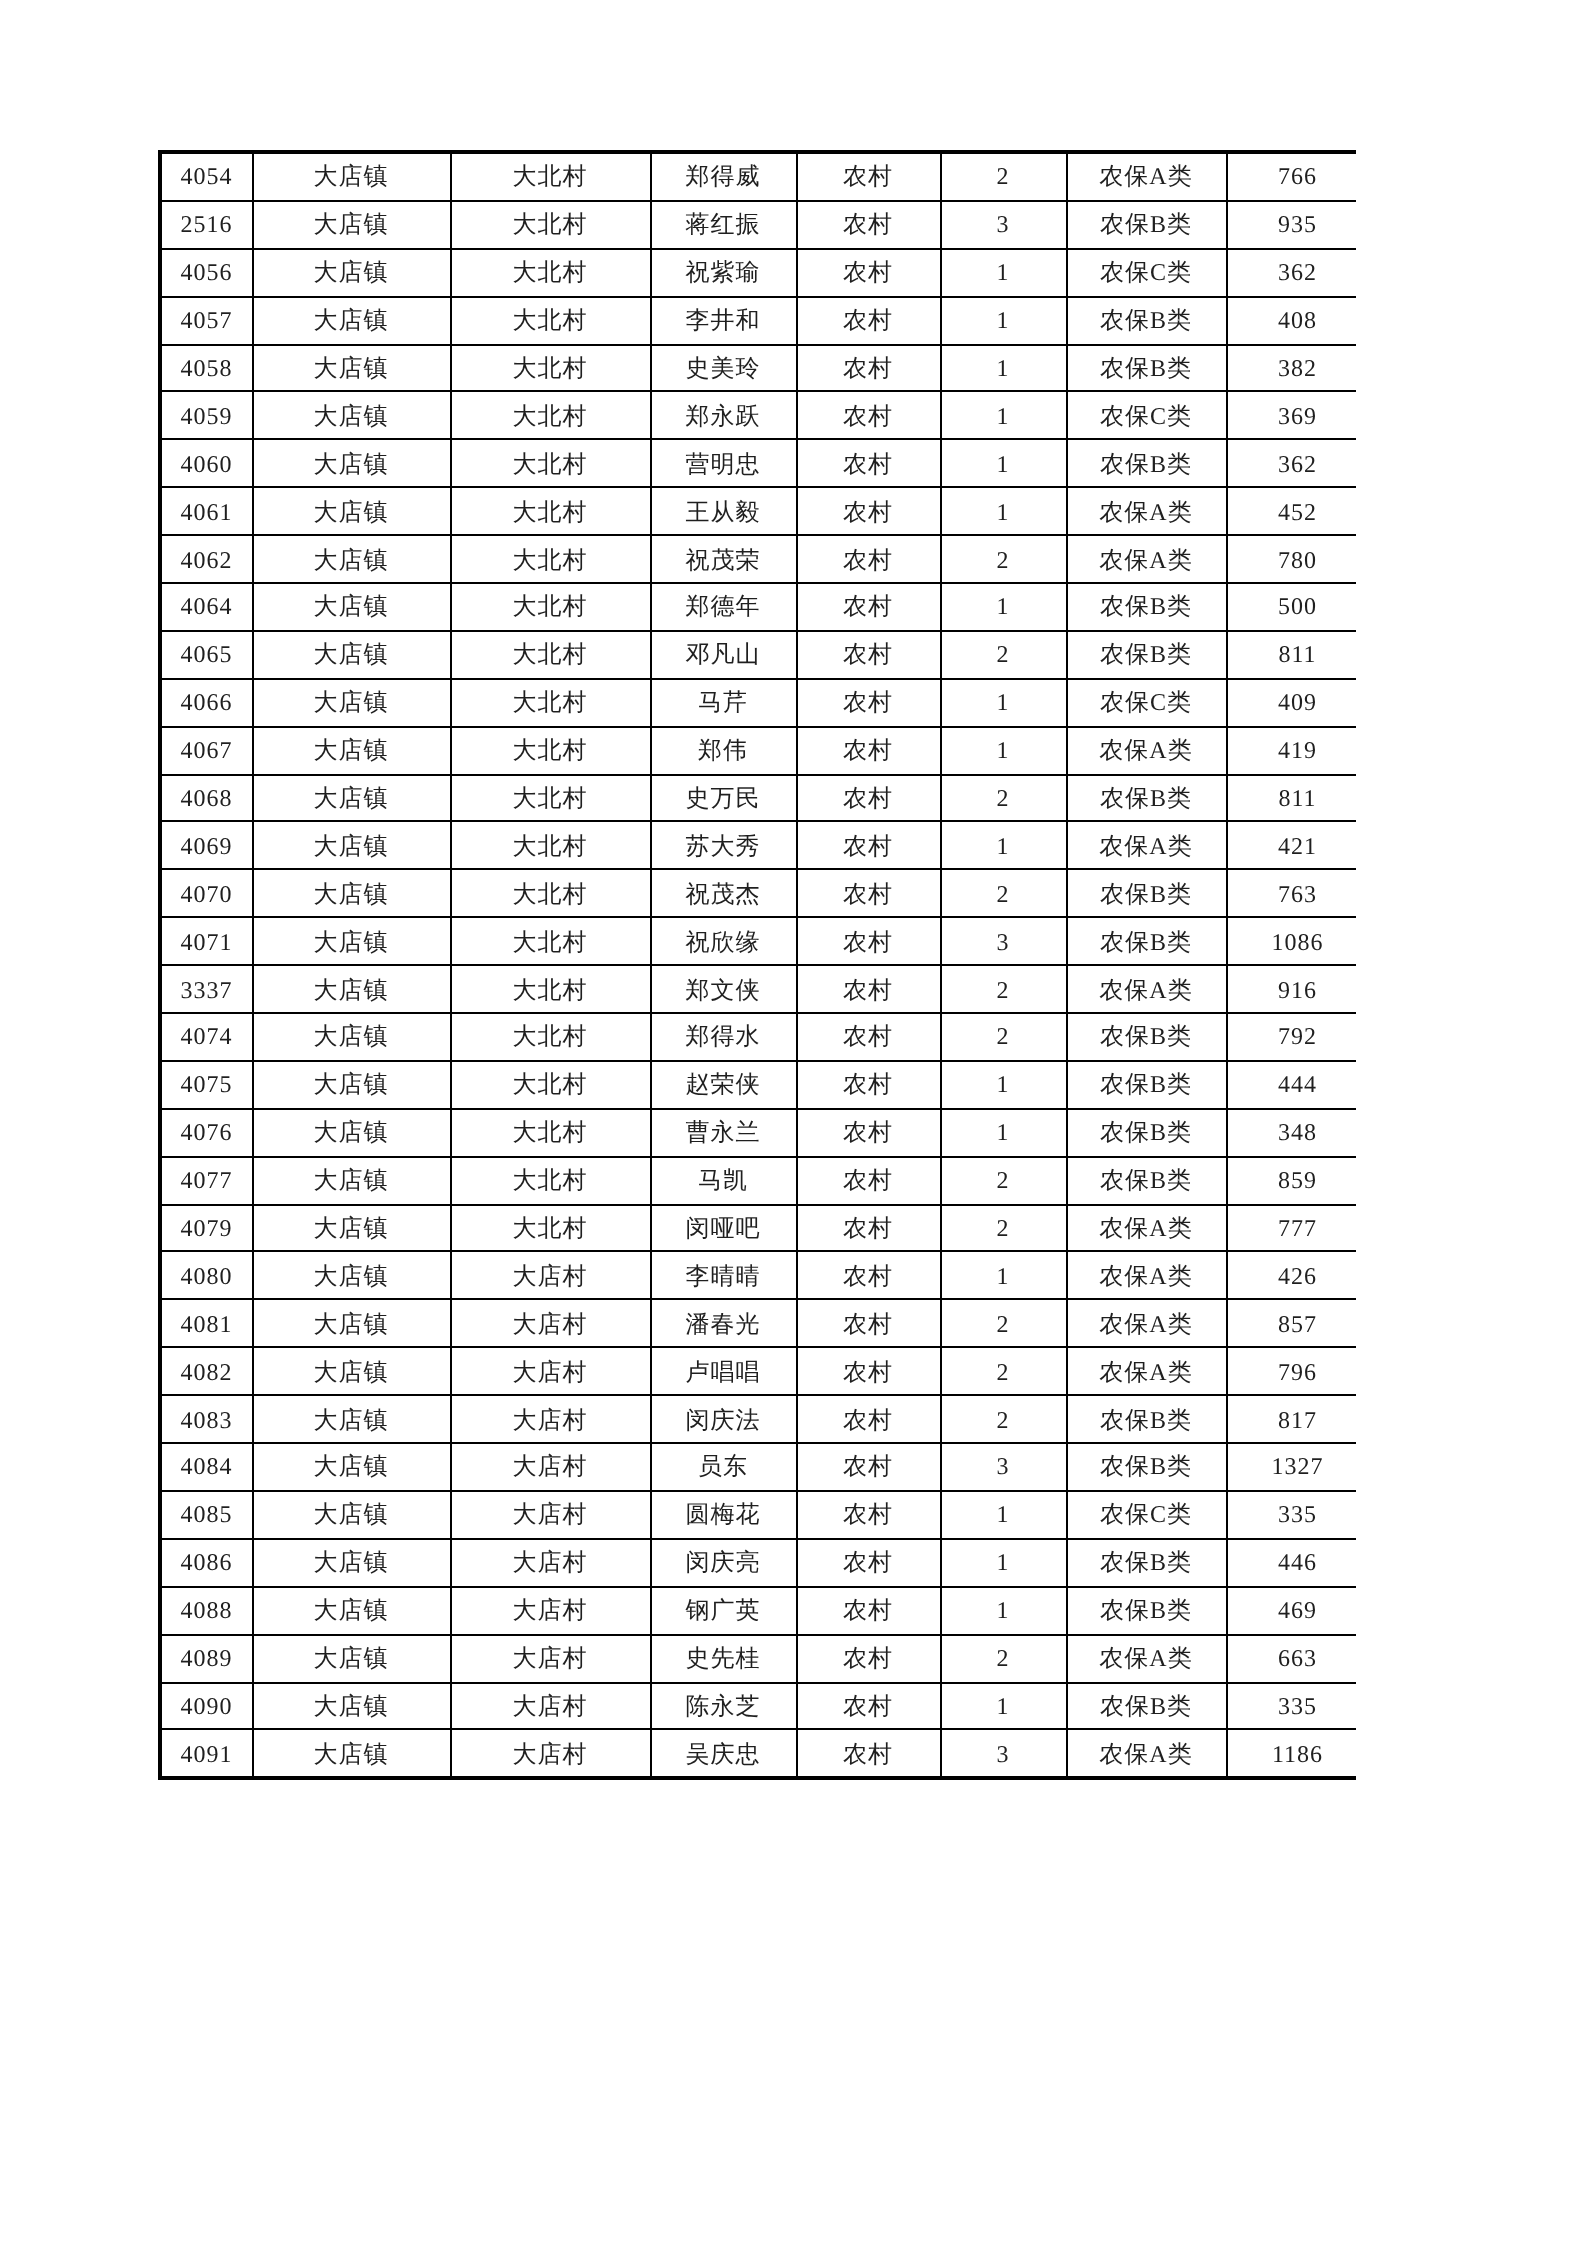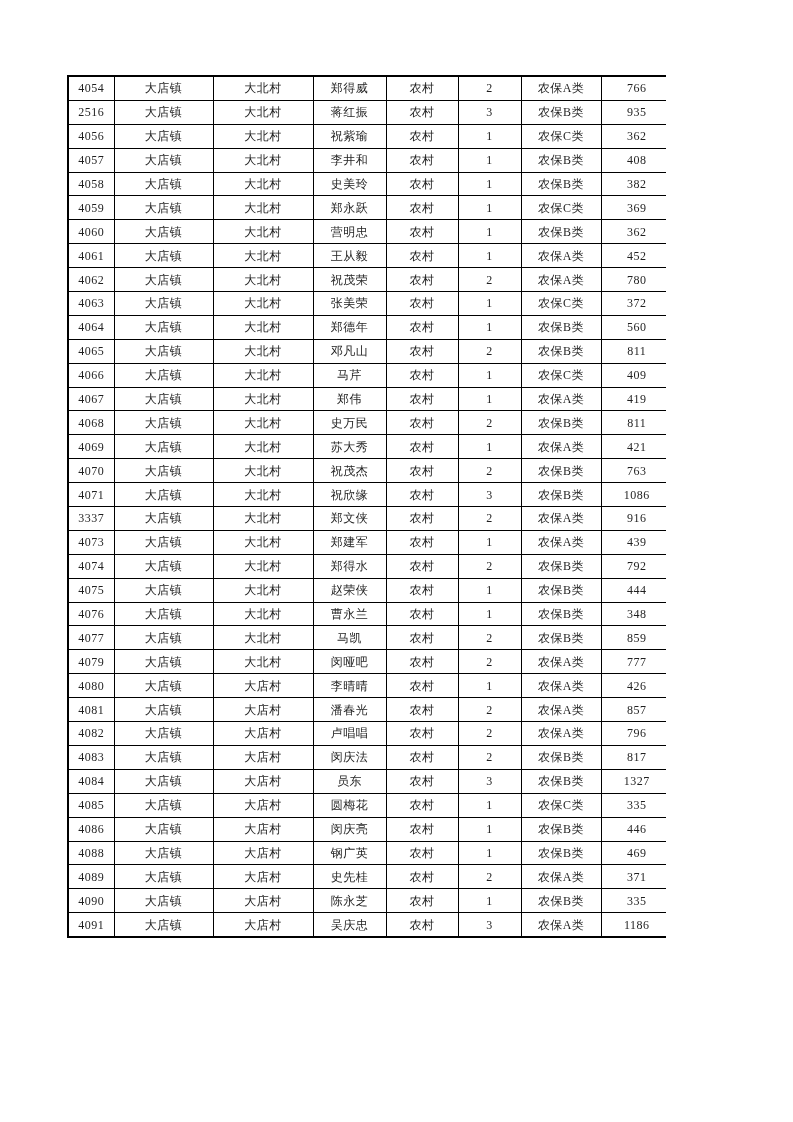--- a/index.html
+++ b/index.html
@@ -12,20 +12,21 @@
     height: 1122px;
     position: relative;
     font-family: "Liberation Serif", "DejaVu Serif", serif;
     color: #1f1f1f;
   }
   .page {
     width: 666px;
     height: 1122px;
     background: #ffffff;
     overflow: hidden;
+    margin-left: 12px;
   }
   table.records {
     border-collapse: collapse;
     table-layout: fixed;
     margin: 75px 0 0 67px;
     width: 605px;
     border: 2px solid #000000;
   }
   table.records td {
     border: 1px solid #000000;
@@ -143,38 +144,28 @@
           <td class="num">4062</td>
           <td>大店镇</td>
           <td>大北村</td>
           <td>祝茂荣</td>
           <td>农村</td>
           <td class="num">2</td>
           <td>农保A类</td>
           <td class="num">780</td>
         </tr>
         <tr>
-          <td class="num">4063</td>
-          <td>大店镇</td>
-          <td>大北村</td>
-          <td>张美荣</td>
-          <td>农村</td>
-          <td class="num">1</td>
-          <td>农保C类</td>
-          <td class="num">372</td>
-        </tr>
-        <tr>
           <td class="num">4064</td>
           <td>大店镇</td>
           <td>大北村</td>
           <td>郑德年</td>
           <td>农村</td>
           <td class="num">1</td>
           <td>农保B类</td>
-          <td class="num">560</td>
+          <td class="num">500</td>
         </tr>
         <tr>
           <td class="num">4065</td>
           <td>大店镇</td>
           <td>大北村</td>
           <td>邓凡山</td>
           <td>农村</td>
           <td class="num">2</td>
           <td>农保B类</td>
           <td class="num">811</td>
@@ -243,30 +234,20 @@
           <td class="num">3337</td>
           <td>大店镇</td>
           <td>大北村</td>
           <td>郑文侠</td>
           <td>农村</td>
           <td class="num">2</td>
           <td>农保A类</td>
           <td class="num">916</td>
         </tr>
         <tr>
-          <td class="num">4073</td>
-          <td>大店镇</td>
-          <td>大北村</td>
-          <td>郑建军</td>
-          <td>农村</td>
-          <td class="num">1</td>
-          <td>农保A类</td>
-          <td class="num">439</td>
-        </tr>
-        <tr>
           <td class="num">4074</td>
           <td>大店镇</td>
           <td>大北村</td>
           <td>郑得水</td>
           <td>农村</td>
           <td class="num">2</td>
           <td>农保B类</td>
           <td class="num">792</td>
         </tr>
         <tr>
@@ -390,21 +371,21 @@
           <td class="num">469</td>
         </tr>
         <tr>
           <td class="num">4089</td>
           <td>大店镇</td>
           <td>大店村</td>
           <td>史先桂</td>
           <td>农村</td>
           <td class="num">2</td>
           <td>农保A类</td>
-          <td class="num">371</td>
+          <td class="num">663</td>
         </tr>
         <tr>
           <td class="num">4090</td>
           <td>大店镇</td>
           <td>大店村</td>
           <td>陈永芝</td>
           <td>农村</td>
           <td class="num">1</td>
           <td>农保B类</td>
           <td class="num">335</td>

